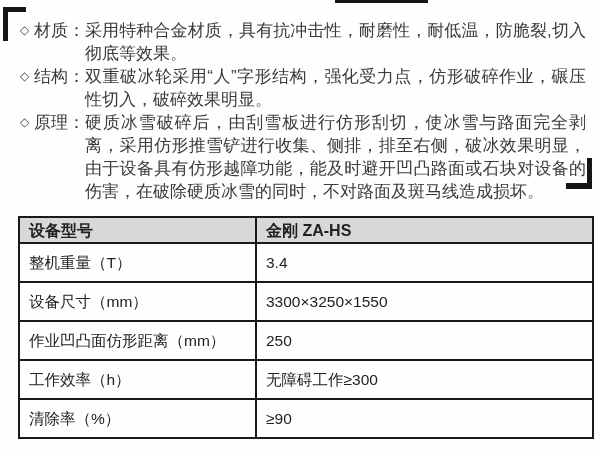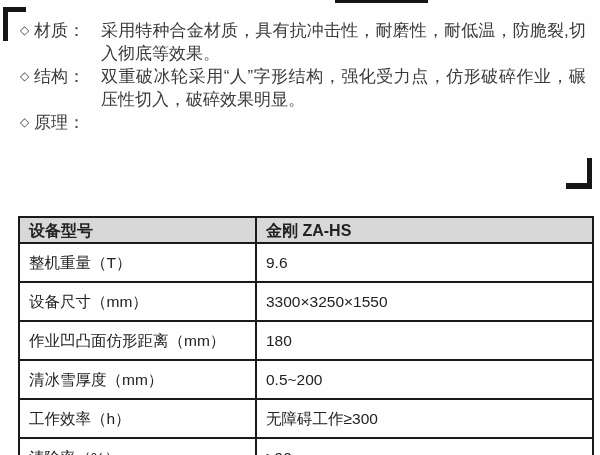--- a/index.html
+++ b/index.html
@@ -44,21 +44,20 @@
     line-height: 23px;
     color: #4a4a4a;
   }
   .feature-label {
     flex: 0 0 auto;
     white-space: nowrap;
   }
   .feature-text {
     flex: 1;
     text-align: justify;
-    margin-left: 16px;
   }
   .spec-table {
     position: absolute;
     left: 18px; top: 216px; width: 574px;
     border-collapse: collapse;
     table-layout: fixed;
     font-size: 15.5px;
     color: #222;
   }
   .spec-table col.c1 { width: 237px; }
@@ -95,48 +94,45 @@
     <p class="feature-text">采用特种合金材质，具有抗冲击性，耐磨性，耐低温，防脆裂,切入彻底等效果。</p>
   </div>
   <div class="feature-item">
     <span class="feature-marker">◇</span>
     <span class="feature-label">结构：</span>
     <p class="feature-text">双重破冰轮采用“人”字形结构，强化受力点，仿形破碎作业，碾压性切入，破碎效果明显。</p>
   </div>
   <div class="feature-item">
     <span class="feature-marker">◇</span>
     <span class="feature-label">原理：</span>
+    <p class="feature-text">硬质冰雪破碎后，由刮雪板进行仿形刮切，使冰雪与路面完全剥离，采用仿形推雪铲进行收集、侧排，排至右侧，破冰效果明显，由于设备具有仿形越障功能，能及时避开凹凸路面或石块对设备的伤害，在破除硬质冰雪的同时，不对路面及斑马线造成损坏。</p>
   </div>
 </section>
 
 <table class="spec-table">
   <colgroup>
       <col class="c1">
       <col class="c2">
     </colgroup>
   <tbody>
       <tr>
     <th>设备型号</th>
     <th>金刚 ZA-HS</th>
   </tr>
   <tr>
     <td>整机重量（T）</td>
-    <td>9.6</td>
+    <td>3.4</td>
   </tr>
   <tr>
     <td>设备尺寸（mm）</td>
     <td>3300×3250×1550</td>
   </tr>
   <tr>
     <td>作业凹凸面仿形距离（mm）</td>
-    <td>180</td>
-  </tr>
-  <tr>
-    <td>清冰雪厚度（mm）</td>
-    <td>0.5~200</td>
+    <td>250</td>
   </tr>
   <tr>
     <td>工作效率（h）</td>
     <td>无障碍工作≥300</td>
   </tr>
   <tr>
     <td>清除率（%）</td>
     <td>≥90</td>
   </tr>
 </tbody>

